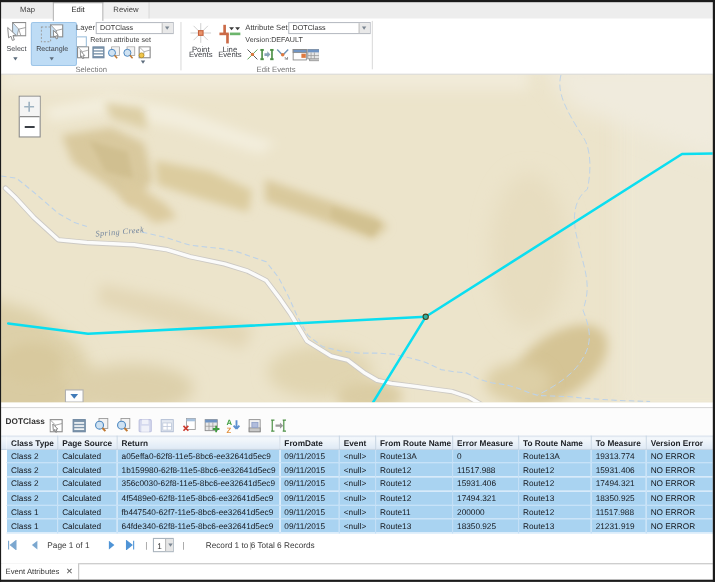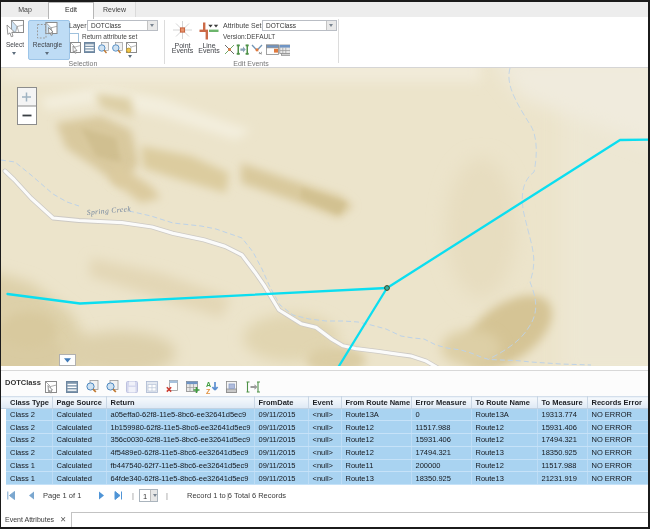--- a/index.html
+++ b/index.html
@@ -348,21 +348,21 @@
               <th class="gut"></th>
               <th>Class Type</th>
               <th>Page Source</th>
               <th>Return</th>
               <th>FromDate</th>
               <th>Event</th>
               <th>From Route Name</th>
               <th>Error Measure</th>
               <th>To Route Name</th>
               <th>To Measure</th>
-              <th>Records Error</th>
+              <th>Version Error</th>
             </tr>
         <tr>
               <td class="gut"></td>
               <td>Class 2</td>
               <td>Calculated</td>
               <td>a05effa0-62f8-11e5-8bc6-ee32641d5ec9</td>
               <td>09/11/2015</td>
               <td>&lt;null&gt;</td>
               <td>Route13A</td>
               <td>0</td>

